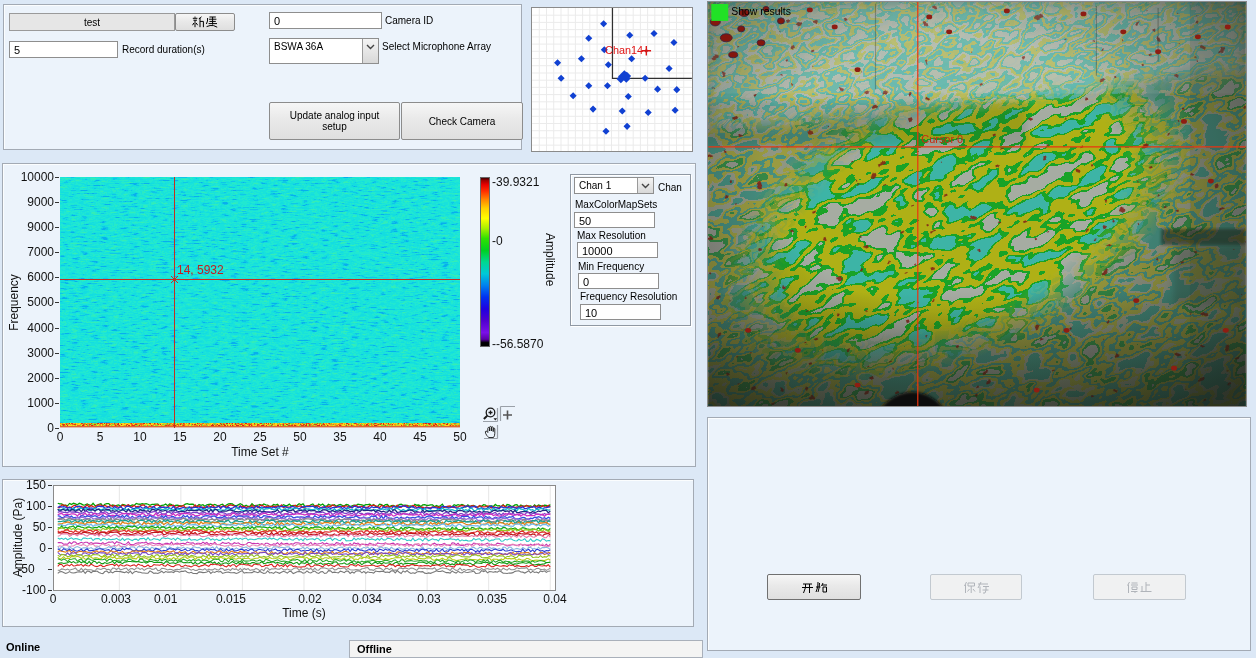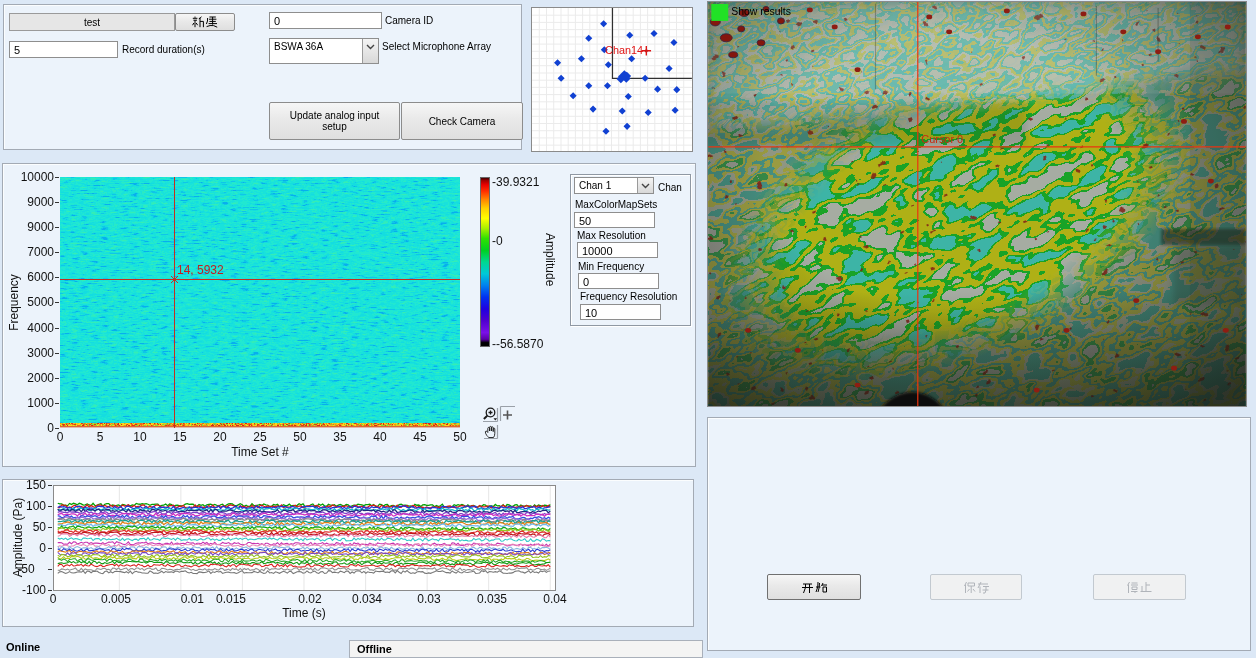--- a/index.html
+++ b/index.html
@@ -160,22 +160,22 @@
 <div class="lbl" style="left:580px;top:291px">Frequency Resolution</div>
 <div class="inp" style="left:580px;top:304px;width:81px;height:16px">10</div>
 <div class="panel" style="left:2px;top:479px;width:692px;height:148px"></div>
 <div class="tick" style="left:6px;top:479px;width:40px;text-align:right">150</div>
 <div class="tick" style="left:6px;top:500px;width:40px;text-align:right">100</div>
 <div class="tick" style="left:6px;top:521px;width:40px;text-align:right">50</div>
 <div class="tick" style="left:6px;top:542px;width:40px;text-align:right">0</div>
 <div class="tick" style="left:6px;top:563px;width:40px;text-align:center">-50</div>
 <div class="tick" style="left:6px;top:584px;width:40px;text-align:right">-100</div>
 <div class="tick" style="left:28px;top:593px;width:50px;text-align:center">0</div>
-<div class="tick" style="left:91px;top:593px;width:50px;text-align:center">0.005</div>
-<div class="tick" style="left:154px;top:593px;width:50px;text-align:right">0.01</div>
+<div class="tick" style="left:91px;top:593px;width:50px;text-align:center">0.003</div>
+<div class="tick" style="left:154px;top:593px;width:50px;text-align:left">0.01</div>
 <div class="tick" style="left:216px;top:593px;width:50px;text-align:left">0.015</div>
 <div class="tick" style="left:285px;top:593px;width:50px;text-align:center">0.02</div>
 <div class="tick" style="left:342px;top:593px;width:50px;text-align:center">0.034</div>
 <div class="tick" style="left:404px;top:593px;width:50px;text-align:center">0.03</div>
 <div class="tick" style="left:467px;top:593px;width:50px;text-align:center">0.035</div>
 <div class="tick" style="left:530px;top:593px;width:50px;text-align:center">0.04</div>
 <div class="tick" style="left:204px;top:607px;width:200px;text-align:center">Time (s)</div>
 <div class="abs" style="left:48px;top:485px;width:4px;height:1px;background:#333"></div>
 <div class="abs" style="left:48px;top:506px;width:4px;height:1px;background:#333"></div>
 <div class="abs" style="left:48px;top:527px;width:4px;height:1px;background:#333"></div>

